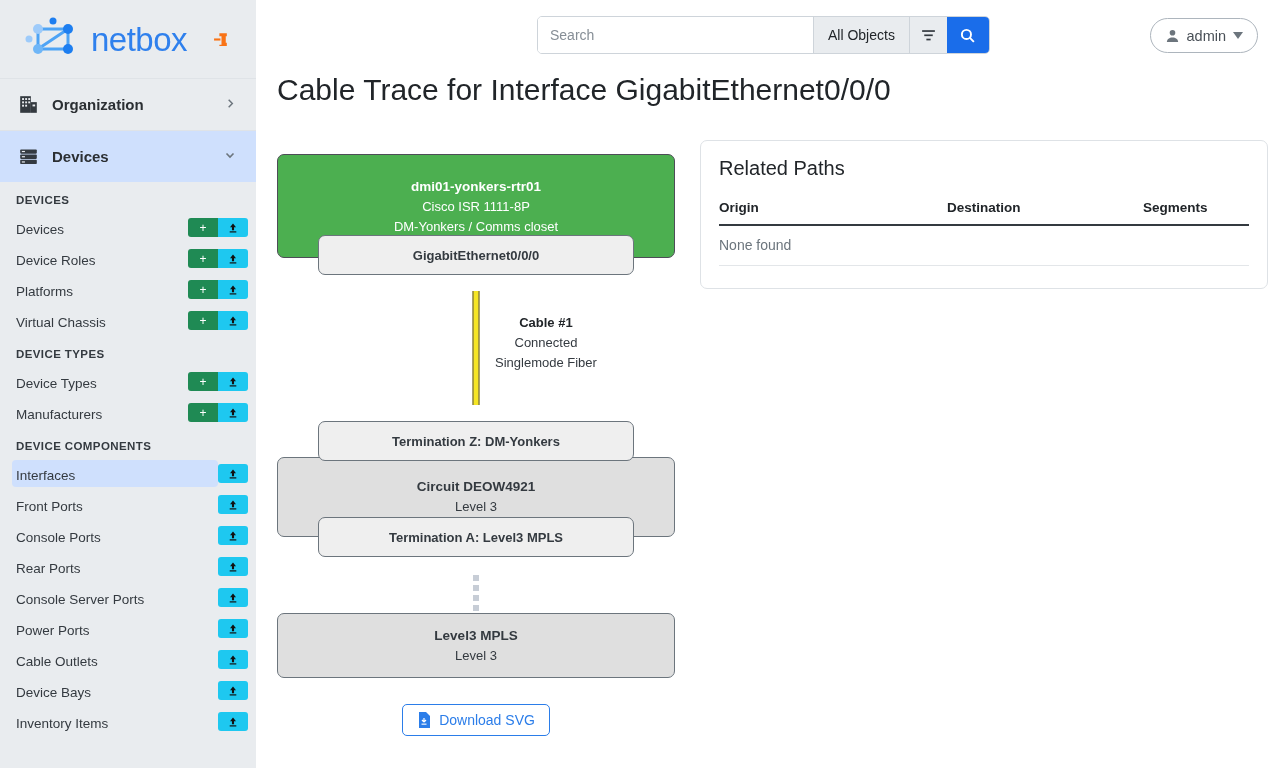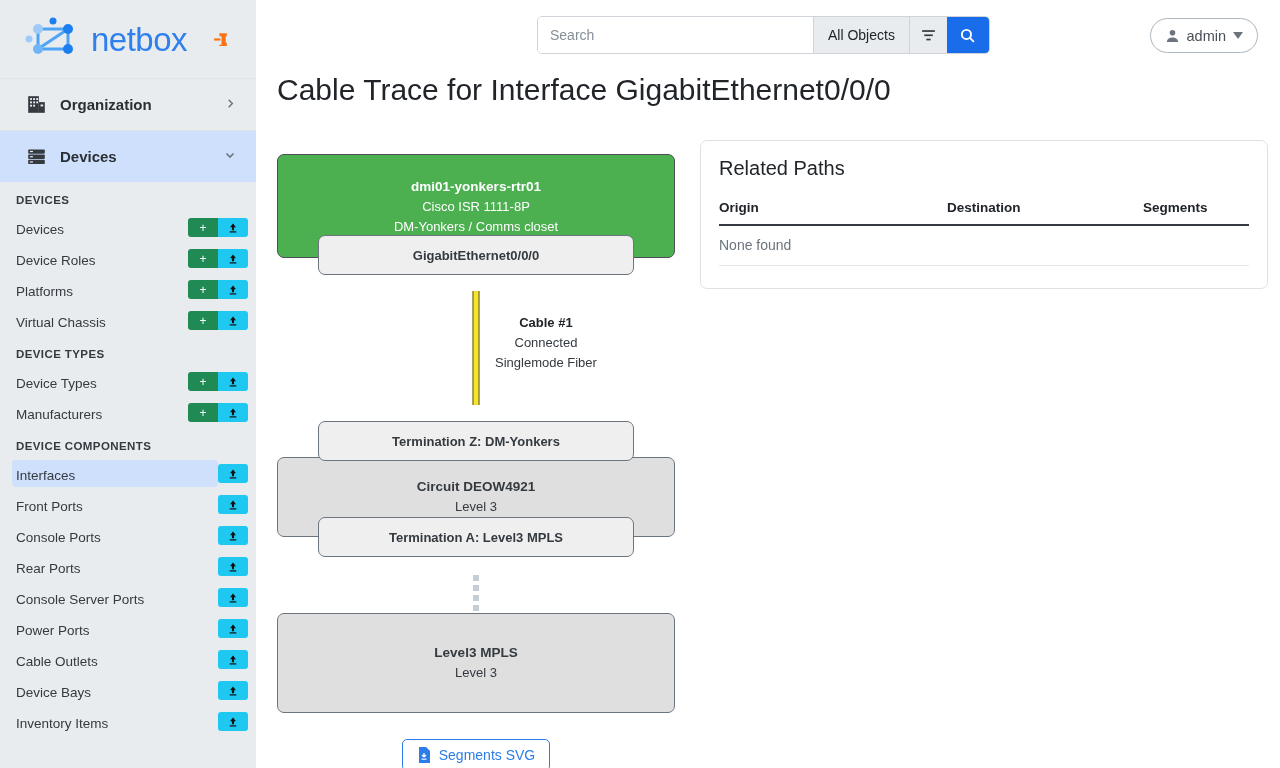--- a/index.html
+++ b/index.html
@@ -31,21 +31,21 @@
     letter-spacing: -0.5px; line-height: 1;
   }
   .pin-icon {
     position: absolute; right: 26px; top: 31px;
     color: #f97316;
   }
 
   .nav-group {
     display: flex; align-items: center;
     height: 52px;
-    padding: 0 20px 0 24px;
+    padding: 0 20px 0 16px;
     cursor: pointer;
     font-size: 15px; font-weight: bold;
     color: #2b2f33;
     border-top: 1px solid #dfe3e7;
   }
   .nav-group.active { background: #cfe0fd; }
   .nav-group .ng-icon {
     width: 24px; display:flex; align-items:center; justify-content:center;
     margin-right: 12px; color: #343a40;
   }
@@ -215,21 +215,21 @@
   }
   .dotted-conn i {
     display: block; width: 6px; height: 6px;
     background: #c7cdd6;
   }
 
   .provider-box {
     background: #dfdfdf;
     border: 1px solid #6c757d;
     border-radius: 7px;
-    height: 100px;
+    height: 65px;
     display: flex; flex-direction: column;
     align-items: center; justify-content: center;
   }
   .provider-box .n-title { font-size: 13.5px; font-weight: bold; color: #343a40; line-height: 20px; }
   .provider-box .n-sub { font-size: 13px; color: #343a40; line-height: 20px; }
 
   .dl-wrap { text-align: center; margin-top: 26px; }
   .dl-btn {
     display: inline-flex; align-items: center; gap: 8px;
     padding: 7px 14px;
@@ -597,21 +597,21 @@
       <div class="n-sub">Level 3</div>
     </div>
 
     <div class="dl-wrap">
       <button class="dl-btn">
         <svg width="14" height="16" viewBox="0 0 14 16" fill="#2b7de9">
           <path d="M2 0h7l4 4v12H2z"></path>
           <path d="M7 6v4m0 0l-2-2m2 2l2-2" stroke="#fff" stroke-width="1.2" fill="none"></path>
           <rect x="4.5" y="11.6" width="5" height="1.1" fill="#fff"></rect>
         </svg>
-        <span>Segments SVG</span>
+        <span>Download SVG</span>
       </button>
     </div>
 
     <div class="trace-done" style="color: rgb(31, 138, 84);">Trace Completed</div>
   </div>
 
   <div class="card">
     <h2 class="card-title">Related Paths</h2>
     <table class="rp-table">
       <thead>

